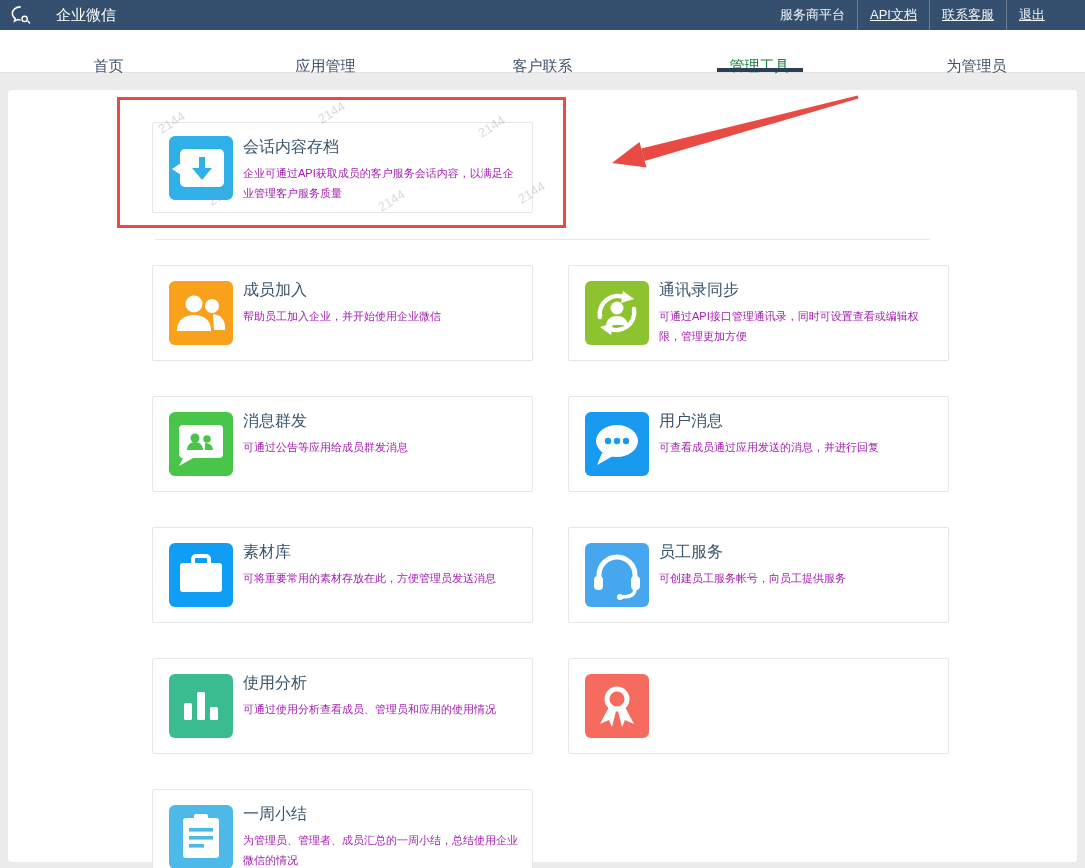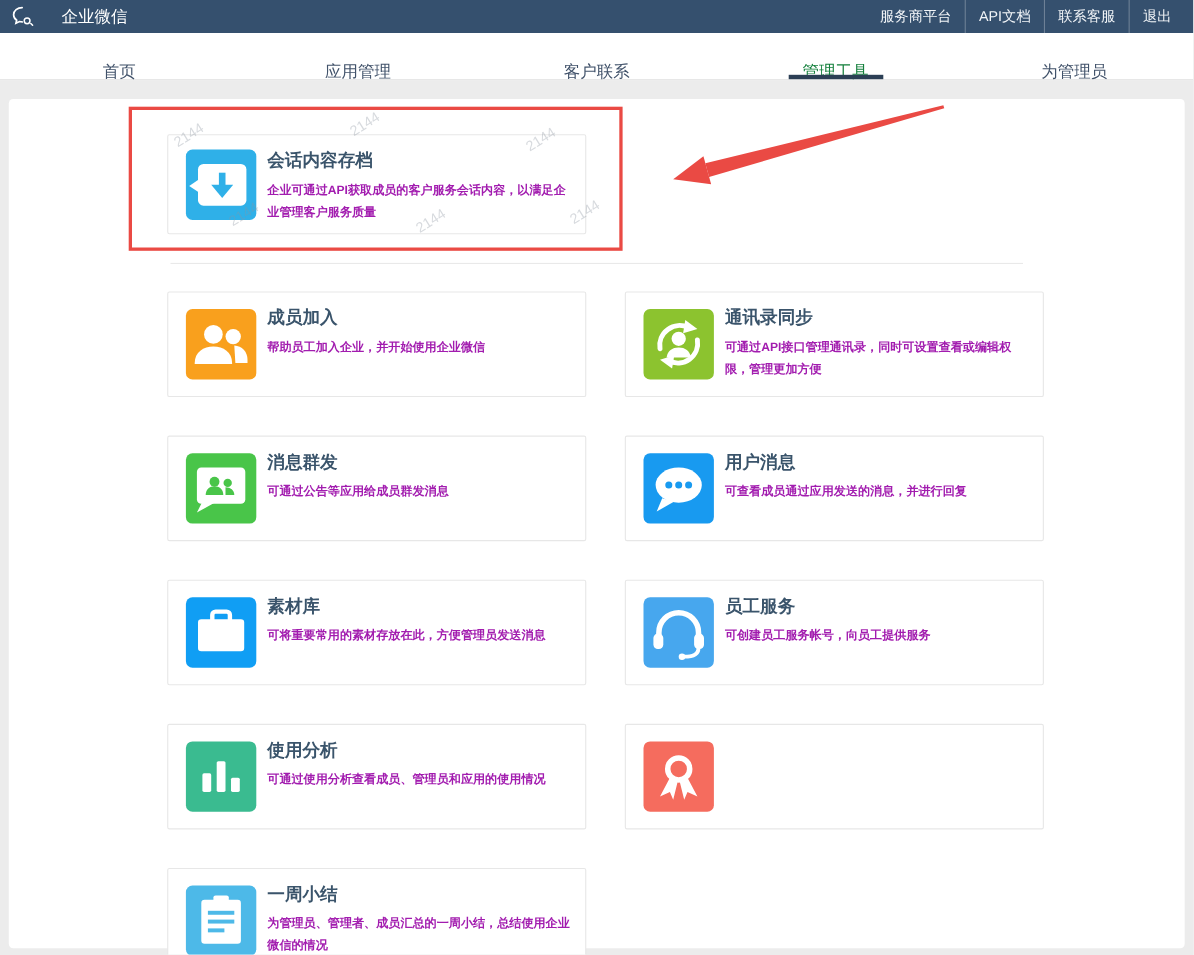--- a/index.html
+++ b/index.html
@@ -2,34 +2,34 @@
 <html><head>
 <meta charset="utf-8">
 <style>
   html,body{margin:0;padding:0;background:#ececec;font-family:"Liberation Sans","DejaVu Sans",sans-serif;}
   .app{position:relative;width:1085px;height:868px;overflow:hidden;background:#ececec;}
 
   
   .topbar{position:absolute;left:0;top:0;width:1085px;height:30px;background:#35506e;display:flex;align-items:center;justify-content:space-between;}
   .brand{display:flex;align-items:center;gap:24px;padding-left:10px;color:#fff;font-size:15px;cursor:pointer;}
   .logo{display:flex;align-items:center;}
-  .top-links{display:flex;align-items:center;padding-right:8px;}
+  .top-links{display:flex;align-items:center;padding-right:28px;}
   .tlink{color:#f2f5f8;font-size:13px;padding:0 12px;cursor:pointer;line-height:30px;}
-  .tlink + .tlink{border-left:1px solid rgba(255,255,255,.28);}
+  .tlink + .tlink{border-left:1px solid rgba(255,255,255,.28);text-decoration:underline;}
 
   
   .nav{position:absolute;left:0;top:30px;width:1085px;height:42px;background:#fff;border-bottom:1px solid #e2e2e2;display:flex;}
   .nav-item{flex:1;position:relative;text-align:center;line-height:42px;font-size:15px;color:#41526a;cursor:pointer;margin-top:15px;}
   .nav-item.active{color:#15803d;}
   .nav-underline{position:absolute;left:50%;transform:translateX(-50%);bottom:0;width:86px;height:4px;background:#2c3f55;}
 
   
   .panel{position:absolute;left:8px;top:90px;width:1069px;height:772px;background:#fff;border-radius:4px;}
 
-  .card{position:relative;width:381px;height:96px;background:#fff;border:1px solid #e7e7e7;border-radius:2px;box-sizing:border-box;cursor:pointer;font-weight:bold;}
+  .card{position:relative;width:381px;height:96px;background:#fff;border:1px solid #e7e7e7;border-radius:2px;box-sizing:border-box;cursor:pointer;}
   .card-icon{position:absolute;left:16px;top:15px;width:64px;height:64px;border-radius:6px;}
   .card-icon svg{display:block;width:64px;height:64px;}
   .card-text{position:absolute;left:90px;top:13px;right:14px;}
   .card-title{font-size:16px;color:#3a546b;line-height:22px;}
   .card-desc{margin-top:5px;font-size:11px;color:#a21caf;line-height:20px;}
 
   .featured-wrap{position:absolute;left:144px;top:32px;}
   .featured-wrap .card{height:91px;}
   .featured-wrap .card-icon{top:13px;}
 

